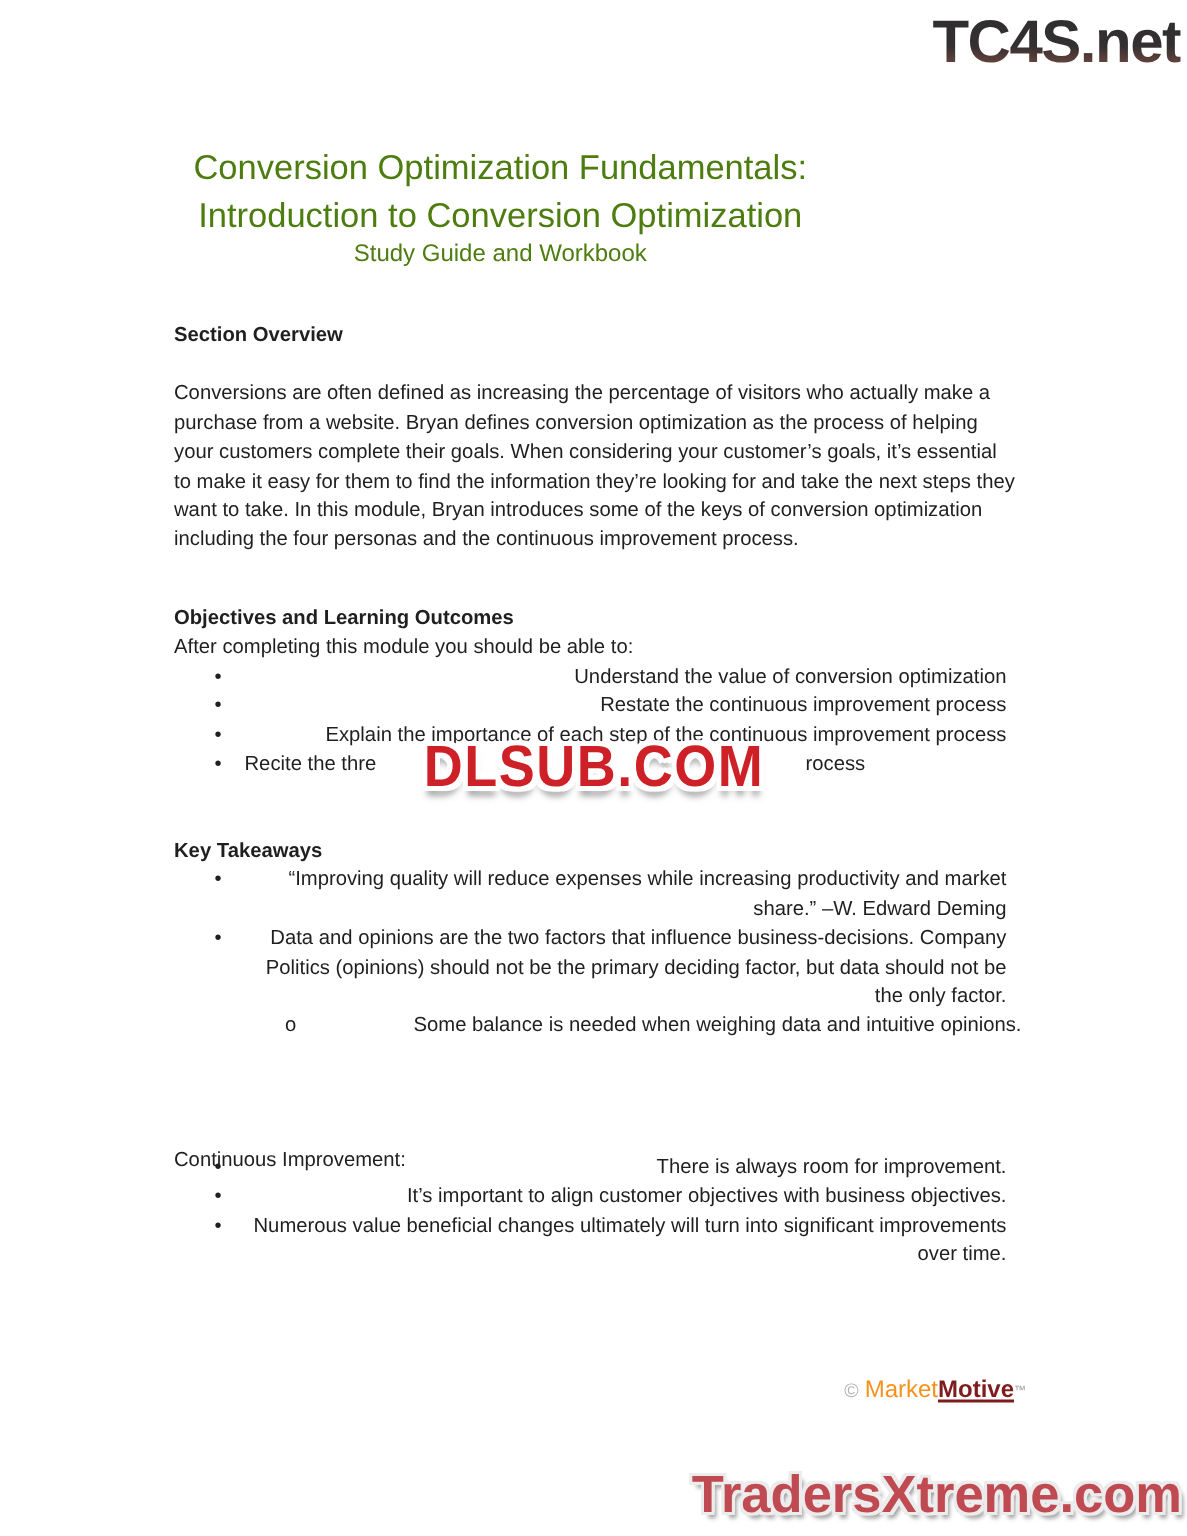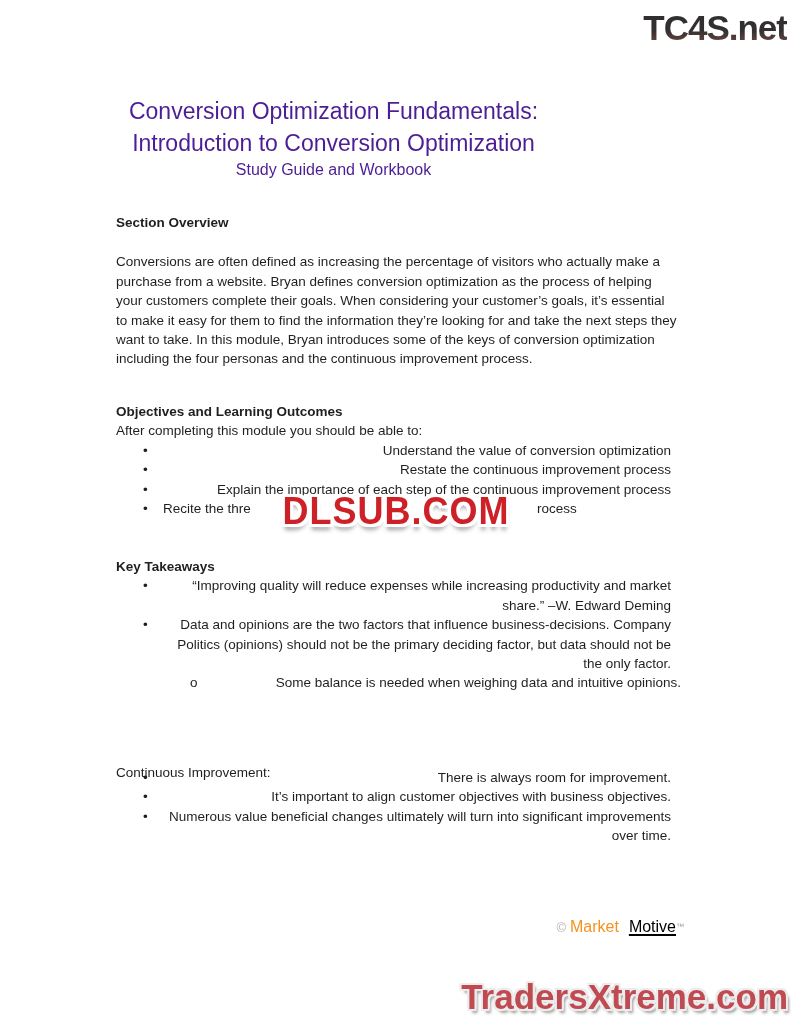--- a/index.html
+++ b/index.html
@@ -5,21 +5,21 @@
   html, body { margin:0; padding:0; }
   body {
     width:791px; height:1024px; background:#ffffff; position:relative;
     font-family:"Liberation Sans", sans-serif; color:#1f1f1f; overflow:hidden;
   }
   .page { position:absolute; inset:0; }
 
   
   .tc4s-wm {
     position:absolute; top:0px; right:4px;
-    font-size:35px; font-weight:900; letter-spacing:-1px; line-height:56px;
+    font-size:40px; font-weight:900; letter-spacing:-1px; line-height:56px;
     background:linear-gradient(180deg,#2d2d2d 0%,#343031 55%,#70493f 80%,#a27d70 100%);
     -webkit-background-clip:text; background-clip:text; color:transparent;
   }
   .dlsub-wm {
     position:absolute; left:255px; top:487px; width:282px; height:48px; z-index:6;
     display:flex; align-items:center; justify-content:center;
     font-size:36px; font-weight:900; letter-spacing:1px; color:#ce2027;
     transform:scaleY(1.08);
     text-shadow:
       -3px -3px 0 #fff, 3px -3px 0 #fff, -3px 3px 0 #fff, 3px 3px 0 #fff,
@@ -29,42 +29,42 @@
   .traders-wm {
     position:absolute; top:977px; right:3px;
     font-size:35px; font-weight:900; letter-spacing:0px; color:#c04a52;
     text-shadow:
       -2px -2px 0 #ececec, 2px -2px 0 #ececec, -2px 2px 0 #ececec, 2px 2px 0 #ececec,
       -2px 0 0 #ececec, 2px 0 0 #ececec, 0 -2px 0 #ececec, 0 2px 0 #ececec,
       3px 4px 3px rgba(130,130,130,.8);
   }
 
   
-  .title-block { position:absolute; top:95px; left:0; width:667px; text-align:center; color:#4c1d95; }
+  .title-block { position:absolute; top:95px; left:0; width:667px; text-align:center; color:#4d7c0f; }
   .title-line { font-size:23px; line-height:32px; }
   .subtitle   { font-size:16px; line-height:22px; }
 
   
   .sec { position:absolute; left:116px; width:565px; font-size:13.5px; line-height:19.4px; }
   .h   { font-weight:bold; }
   .p   { width:562px;margin-top:20px; }
   ul.blt { list-style:none; margin:0; padding:0; }
   .li  { display:flex; }
   .mk  { flex:none; width:20px; margin-left:27px; }
   .mk2 { flex:none; width:20px; margin-left:74px; }
   .tx  { width:508px;text-align:right; }
   .frag { position:relative; display:block; width:508px; }
   .frag-right { position:absolute; left:374px; top:0; }
   .gap-above { margin-top:25px; }
 
   
   .mm { position:absolute; top:916px; right:107px; font-size:16px; line-height:22px; white-space:nowrap; }
   .mm-c { color:#b3b1b1; font-size:13px; margin-right:4px; }
   .mm-market { color:#f5921f; }
-  .mm-motive { color:#000000; font-weight:normal; text-decoration:underline; text-decoration-thickness:2px; text-underline-offset:2px;padding-left:10px; }
+  .mm-motive { color:#7f1d1d; font-weight:bold; text-decoration:underline; text-decoration-thickness:2px; text-underline-offset:2px; }
   .mm-tm { color:#9a9a9a; font-size:8px; vertical-align:top; }
 </style>
 </head>
 <body>
 
 <div class="page">
 
   <div class="tc4s-wm">TC4S.net</div>
 
   <div class="title-block">

